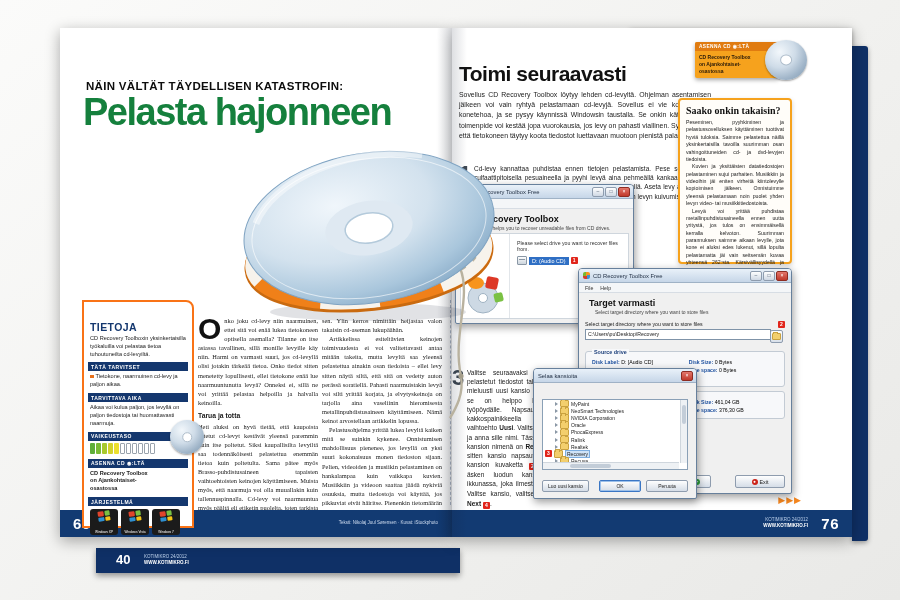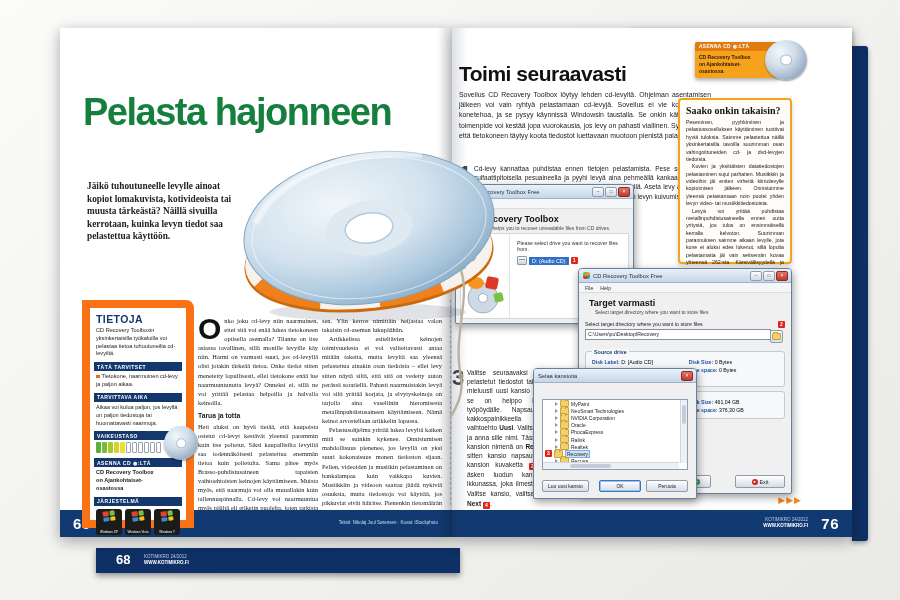--- a/index.html
+++ b/index.html
@@ -26,21 +26,21 @@
   
   .kicker{position:absolute;left:26px;top:52px;font-size:11.5px;font-weight:bold;color:#0d0d0d;letter-spacing:.3px;}
   .headline{position:absolute;left:23px;top:66px;font-size:38px;line-height:.96;font-weight:bold;letter-spacing:-1.5px;color:#15803d;}
   .lede{position:absolute;left:27px;top:152px;width:152px;font-family:"Liberation Serif",serif;font-weight:bold;font-size:9.3px;line-height:1.35;color:#222;}
   .bodycol{position:absolute;top:288px;width:120px;font-family:"Liberation Serif",serif;font-size:6.4px;line-height:1.42;color:#1a1a1a;text-align:justify;}
   .bodycol p{margin:0;}
   .bodycol p.ind{text-indent:7px;}
   .bodycol .subhead{font-family:"Liberation Sans",sans-serif;font-weight:bold;font-size:6.8px;margin:4px 0 1px;}
   .dropcap{float:left;font-family:"Liberation Sans",sans-serif;font-weight:bold;font-size:30px;line-height:.82;margin:1px 3px 0 0;color:#111;}
   
-  .infobox{position:absolute;left:22px;top:272px;width:112px;height:228px;background:#fff;border:8px solid #f97316;border-radius:0 8px 0 0;padding:5px 6px;box-sizing:border-box;z-index:3;}
+  .infobox{position:absolute;left:22px;top:272px;width:112px;height:228px;background:#fff;border:2px solid #f97316;border-radius:0 8px 0 0;padding:19px 6px;box-sizing:border-box;z-index:3;}
   .infobox h3{margin:0 0 2px;font-size:10.5px;color:#14376e;letter-spacing:.4px;}
   .infobox .txt{font-size:5.6px;line-height:1.4;color:#222;}
   .ib-bar{margin:4px -2px 2px;background:#14376e;color:#fff;font-size:5px;font-weight:bold;letter-spacing:.5px;padding:1.5px 3px;}
   .bullet{display:inline-block;width:3.5px;height:3.5px;background:#e8721c;margin-right:2px;}
   .diffbars{display:flex;align-items:flex-end;gap:1.5px;margin-top:2px;height:11px;}
   .diffbars span{width:4.5px;height:11px;border-radius:1px;}
   .diffbars span.empty{background:#fff;border:1px solid #9aa3ad;height:9px;width:2.5px;}
   .mini-cd{position:relative;border-radius:50%;background:radial-gradient(circle at 35% 30%,#f2f7fb 0%,#cfdce8 40%,#9fb4c8 70%,#7e97ad 100%);box-shadow:0 1px 2px rgba(0,0,0,.4);}
   .mini-cd::after{content:"";position:absolute;left:50%;top:50%;width:28%;height:28%;transform:translate(-50%,-50%);border-radius:50%;background:#fff;border:1px solid #aebdcb;box-sizing:border-box;}
   .os-badges{display:flex;gap:3px;margin-top:3px;}
@@ -114,29 +114,29 @@
 </style>
 </head>
 <body>
 
 <div class="stage">
 
   <div class="edge" style="left:630px;top:28px;width:222px;height:31px;"></div>
   <div class="edge" style="left:852px;top:46px;width:16px;height:495px;border-radius:0 3px 3px 0;"></div>
 
   <div class="ubar" style="left:96px;top:548px;width:364px;height:25px;">
-    <span class="num" style="left:20px;">68</span>
+    <span class="num" style="left:20px;">40</span>
     <span class="iss" style="left:48px;"><span>KOTIMIKRO 24/2012</span><br><b>WWW.KOTIMIKRO.FI</b></span>
   </div>
 
   <div class="page page-left">
+    <div class="kicker">NÄIN VÄLTÄT TÄYDELLISEN KATASTROFIN:</div>
     <div class="headline">
       <span>Pelasta hajonneen</span><br>
     </div>
-    <div class="lede">Jäikö tuhoutuneelle levylle ainoat kopiot lomakuvista, kotivideoista tai muusta tärkeästä? Näillä sivuilla kerrotaan, kuinka levyn tiedot saa pelastettua käyttöön.</div>
 
     <div class="infobox">
       <h3>TIETOJA</h3>
       <div class="txt">CD Recovery Toolboxin yksinkertaisilla työkaluilla voi pelastaa tietoa tuhoutuneilta cd-levyiltä.</div>
       <div class="ib-bar">TÄTÄ TARVITSET</div>
       <div class="txt"><span class="bullet"></span><span>Tietokone, naarmuinen cd-levy ja paljon aikaa.</span></div>
       <div class="ib-bar">TARVITTAVA AIKA</div>
       <div class="txt">Aikaa voi kulua paljon, jos levyllä on paljon tiedostoja tai huomattavasti naarmuja.</div>
       <div class="ib-bar">VAIKEUSTASO</div>
       <div class="diffbars" id="difficulty-bars">

